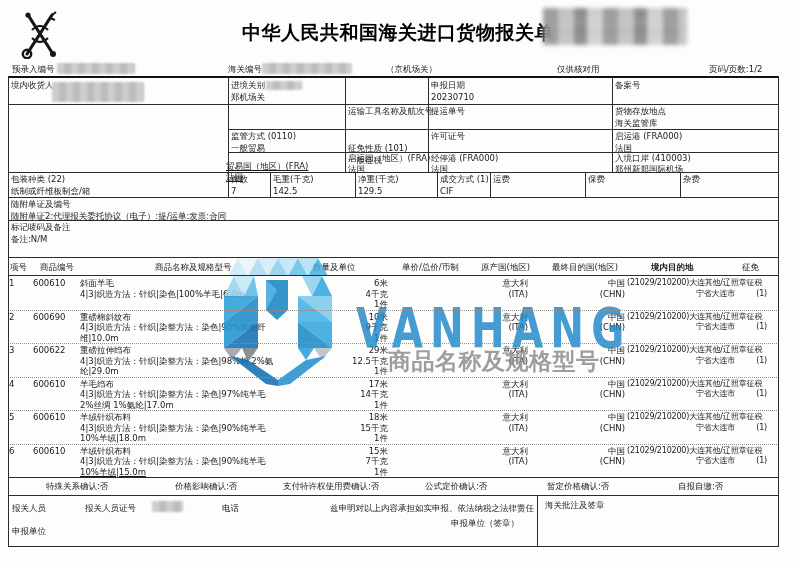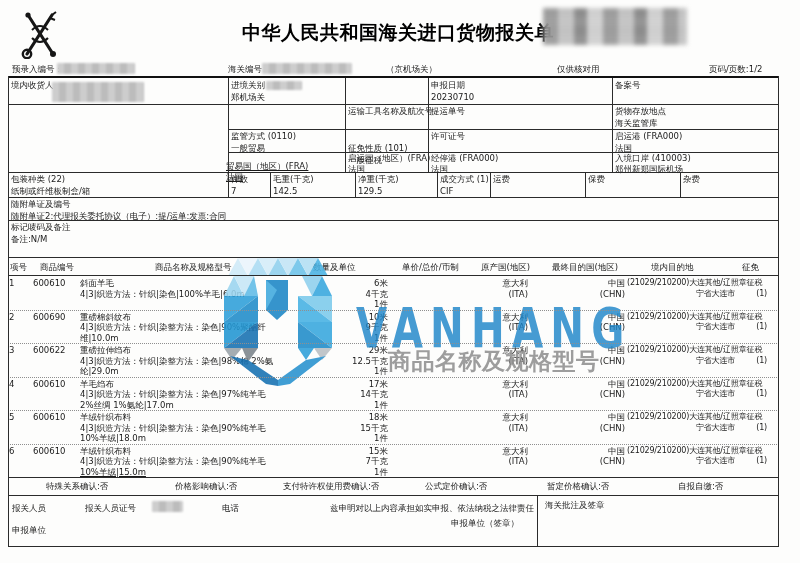--- a/index.html
+++ b/index.html
@@ -186,21 +186,21 @@
       <div class="val">备注:N/M</div>
   </div>
 
   <div class="txt" style="left:10px;top:262px;">项号</div>
   <div class="txt" style="left:40px;top:262px;">商品编号</div>
   <div class="txt" style="left:143px;top:262px;padding-left:12px;">商品名称及规格型号</div>
   <div class="txt" style="left:313px;top:262px;">数量及单位</div>
   <div class="txt" style="left:402px;top:262px;">单价/总价/币制</div>
   <div class="txt" style="left:481px;top:262px;">原产国(地区)</div>
   <div class="txt" style="left:552px;top:262px;">最终目的国(地区)</div>
-  <div class="txt" style="left:651px;top:262px;">境内目的地</div>
+  <div class="txt" style="left:651px;top:262px;font-weight:bold;">境内目的地</div>
   <div class="txt" style="left:742px;top:262px;">征免</div>
 
   <div id="goods-rows">
       <div class="">
         <div class="g-line" style="left: 9px; top: 278px;">1</div>
         <div class="g-line" style="left: 33px; top: 278px;">600610</div>
         <div class="g-line" style="left: 80px; top: 278px;">斜面羊毛</div>
         <div class="g-line" style="left: 80px; top: 288.5px;">4|3|织造方法：针织|染色|100%羊毛|6.0m</div>
         <div class="g-line g-right" style="left: 290px; width: 98px; top: 278px; text-align: right;">6米</div>
         <div class="g-line g-right" style="left: 290px; width: 98px; top: 288.5px;">4千克</div>
@@ -314,21 +314,21 @@
       <div class="txt" style="left: 547px; top: 481px;">暂定价格确认:否</div>
       <div class="txt" style="left: 678px; top: 481px;">自报自缴:否</div>
     </div>
 
   <div class="txt" style="left:12px;top:503px;">报关人员</div>
   <div class="txt" style="left:85px;top:503px;">报关人员证号</div>
   <div class="redact" style="left:152px;top:501px;width:31px;height:11px;"></div>
   <div class="txt" style="left:222px;top:503px;">电话</div>
   <div class="txt" style="left:330px;top:503px;">兹申明对以上内容承担如实申报、依法纳税之法律责任</div>
   <div class="txt" style="left:451px;top:518px;">申报单位（签章）</div>
-  <div class="txt" style="left:12px;top:526px;font-family:Liberation Mono, monospace;">申报单位</div>
+  <div class="txt" style="left:12px;top:526px;">申报单位</div>
   <div class="txt" style="left:545px;top:500px;">海关批注及签章</div>
 
   <svg class="wm" style="left:222px;top:256px;opacity:.88;" width="112" height="130" viewBox="0 0 112 130">
     <polygon points="6,20 16,2 26,20" fill="#cfeaf8"></polygon>
       <polygon points="16,2 26,20 36,2" fill="#eaf5fc"></polygon>
     <polygon points="26,20 36,2 46,20" fill="#aadcf3"></polygon>
       <polygon points="36,2 46,20 56,2" fill="#d5edf9"></polygon>
     <polygon points="46,20 56,2 66,20" fill="#8fd0ee"></polygon>
       <polygon points="56,2 66,20 76,2" fill="#c2e5f6"></polygon>
     <polygon points="66,20 76,2 86,20" fill="#6cc2e9"></polygon>

